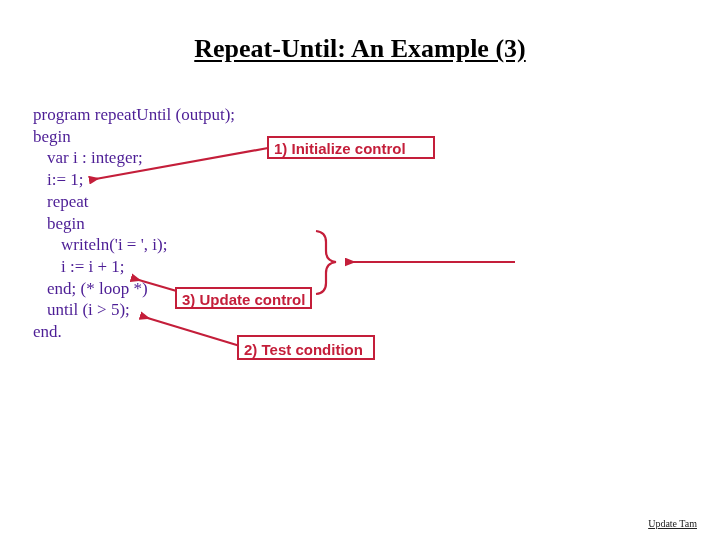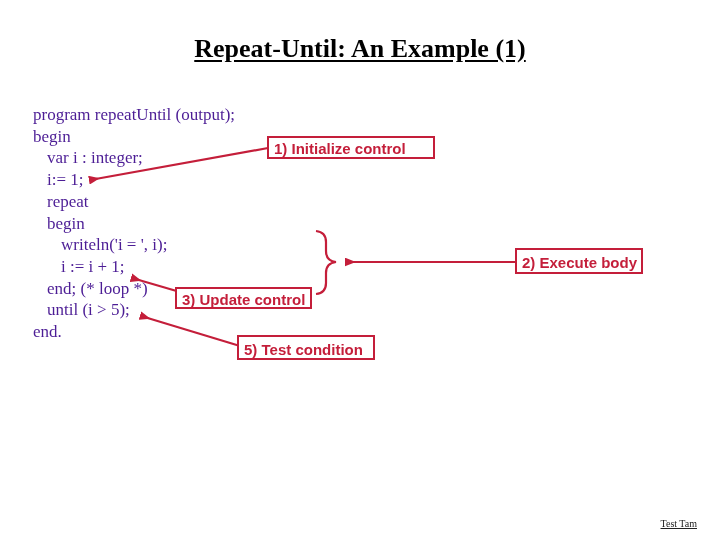--- a/index.html
+++ b/index.html
@@ -70,40 +70,39 @@
     font-size: 10px;
     color: #222222;
     text-decoration: underline;
   }
 </style>
 </head>
 <body>
 
 <div class="slide">
 
-  <div class="slide-title">Repeat-Until: An Example (1)</div>
+  <div class="slide-title">Repeat-Until: An Example (3)</div>
 
   <div class="code-block"><div style="padding-left: 0px;">program repeatUntil (output);</div><div style="padding-left: 0px;">begin</div><div style="padding-left: 14px;">var i : integer;</div><div style="padding-left: 14px;">i:= 1;</div><div style="padding-left: 14px;">repeat</div><div style="padding-left: 14px;">begin</div><div style="padding-left: 28px;">writeln('i = ', i);</div><div style="padding-left: 28px;">i := i + 1;</div><div style="padding-left: 14px;">end; (* loop *)</div><div style="padding-left: 14px;">until (i &gt; 5);</div><div style="padding-left: 0px;">end.</div></div>
 
   <svg class="connector-layer" width="720" height="540" viewBox="0 0 720 540">
     <defs>
       <marker id="arrowhead" viewBox="0 0 10 8" refX="9" refY="4" markerWidth="11" markerHeight="9" orient="auto" markerUnits="userSpaceOnUse">
         <polygon points="10,0 0,4 10,8" fill="#C41E3A"></polygon>
       </marker>
     </defs>
     <line x1="268" y1="148" x2="90" y2="180" stroke="#C41E3A" stroke-width="2.2" marker-end="url(#arrowhead)"></line>
     <line x1="515" y1="262" x2="346" y2="262" stroke="#C41E3A" stroke-width="2.2" marker-end="url(#arrowhead)"></line>
     <line x1="180" y1="292" x2="132" y2="278" stroke="#C41E3A" stroke-width="2.2" marker-end="url(#arrowhead)"></line>
     <line x1="240" y1="346" x2="141" y2="316" stroke="#C41E3A" stroke-width="2.2" marker-end="url(#arrowhead)"></line>
     <path d="M316,231 Q326,232 326,242 L326,251 Q326,261 336,262 Q326,263 326,273 L326,283 Q326,293 316,294" fill="none" stroke="#C41E3A" stroke-width="2.2"></path>
   </svg>
 
   <div class="annotation-box box-initialize">1) Initialize control</div>
 
-  <div class="annotation-box box-execute">2) Execute body</div>
 
   <div class="annotation-box box-update">3) Update control</div>
 
-  <div class="annotation-box box-test">5) Test condition</div>
+  <div class="annotation-box box-test">2) Test condition</div>
 
-  <div class="footer-author">Test Tam</div>
+  <div class="footer-author">Update Tam</div>
 
 </div>
 
 </body></html>

